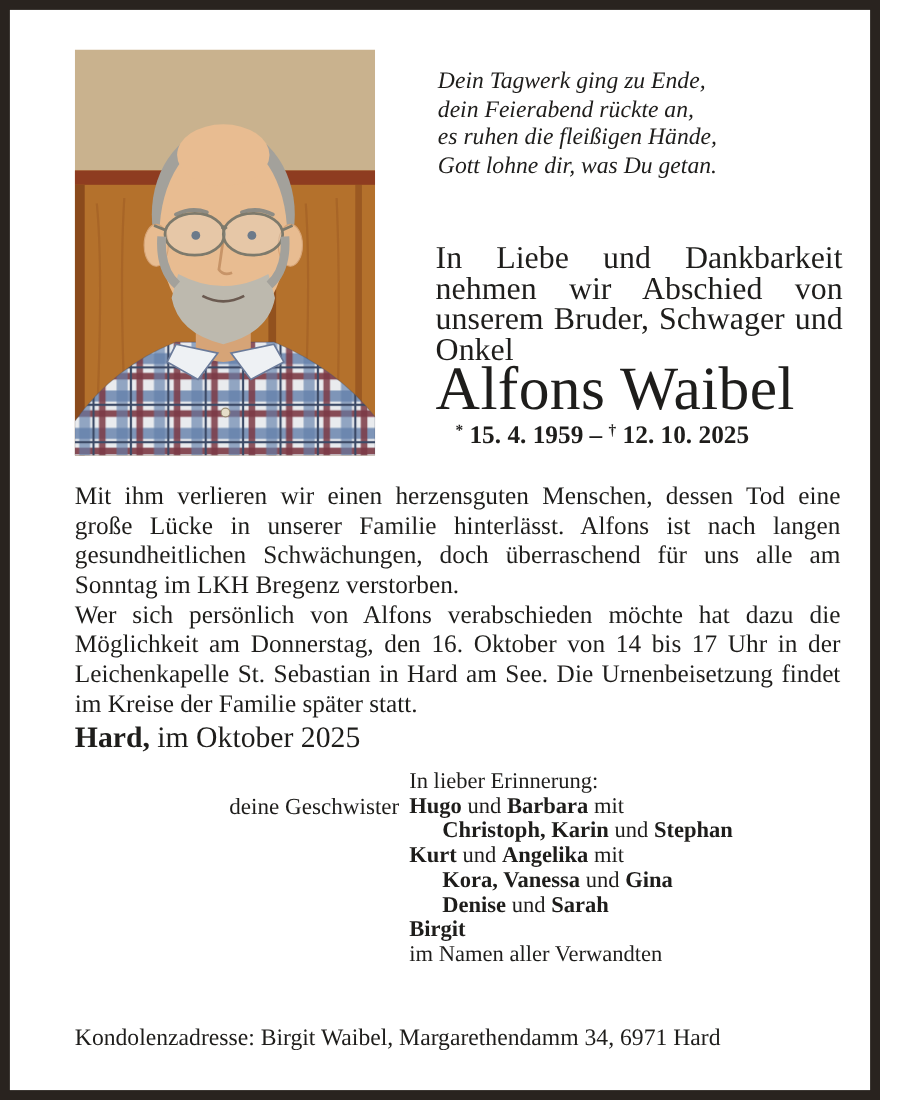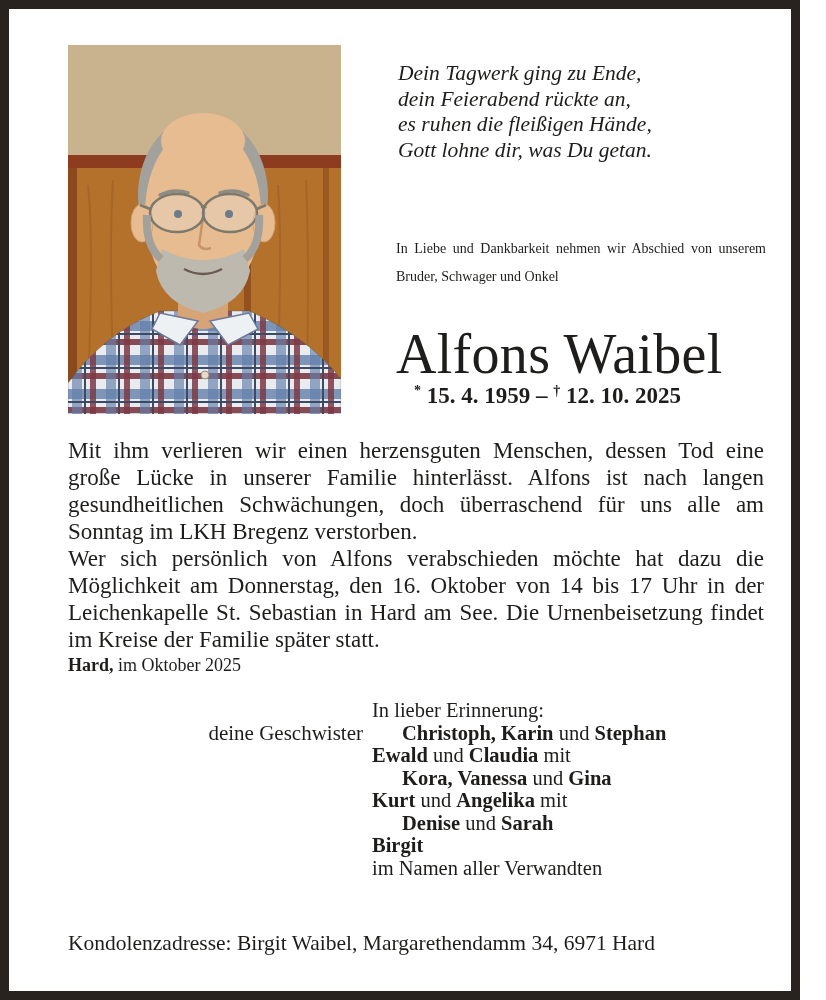--- a/index.html
+++ b/index.html
@@ -9,28 +9,28 @@
     box-sizing:border-box;
     border:9px solid var(--frame,#29231f);
     background:#ffffff;
     color:var(--ink,#1e1d1b);
     font-family:"Liberation Serif","DejaVu Serif",serif;
     overflow:hidden;
   }
   .abs{position:absolute;}
   .photo{left:59px;top:36px;width:273px;height:369px;display:block;}
   .poem{left:389px;top:52px;font-style:italic;font-size:21.5px;line-height:25.5px;}
-  .intro{left:387px;top:226px;width:370px;font-size:14px;line-height:27.5px;text-align:justify;}
+  .intro{left:387px;top:213px;width:370px;font-size:29px;line-height:27.5px;text-align:justify;}
   .name{left:387px;top:316px;font-size:56px;line-height:1.05;white-space:nowrap;letter-spacing:.3px;}
   .dates{left:389px;top:374px;font-size:23px;font-weight:bold;white-space:nowrap;margin-left:16px;}
   .dates .sup{font-size:14px;vertical-align:8px;font-weight:bold;}
   .para{left:59px;width:696px;font-size:23px;line-height:27px;text-align:justify;}
   .p1{top:428px;}
   .p2{top:536px;}
-  .dateline{left:59px;top:646px;font-size:18px;}
+  .dateline{left:59px;top:646px;font-size:27px;}
   .memorial{left:363px;top:690px;font-size:20.5px;line-height:22.5px;}
   .mem-line.indented{padding-left:30px;}
   .b{font-weight:bold;}
   .relation{position:absolute;right:calc(100% + 9px);top:22.5px;white-space:nowrap;font-size:21px;}
   .condolence{left:59px;top:922px;font-size:21.5px;}
 </style>
 </head>
 <body>
 
 <div class="page">
@@ -114,24 +114,24 @@
   <div class="abs para p2">Wer sich persönlich von Alfons verabschieden möchte hat dazu die Möglichkeit am Donnerstag, den 16. Oktober von 14 bis 17 Uhr in der Leichenkapelle St. Sebastian in Hard am See. Die Urnenbeisetzung findet im Kreise der Familie später statt.</div>
 
   <div class="abs dateline">
     <span class="b">Hard,</span><span> im Oktober 2025</span>
   </div>
 
   <div class="abs memorial">
     <span class="relation">deine Geschwister</span>
     <div class="mem-heading">In lieber Erinnerung:</div>
     <div>
+        <div class="mem-line"><span class="b">Hugo</span><span> und </span><span class="b">Barbara</span><span> mit</span></div>
         <div class="mem-line indented"><span class="b">Christoph, Karin</span><span> und </span><span class="b">Stephan</span></div>
-        <div class="mem-line"><span class="b">Ewald</span><span> und </span><span class="b">Claudia</span><span> mit</span></div>
+        <div class="mem-line"><span class="b">Kurt</span><span> und </span><span class="b">Angelika</span><span> mit</span></div>
         <div class="mem-line indented"><span class="b">Kora, Vanessa</span><span> und </span><span class="b">Gina</span></div>
-        <div class="mem-line"><span class="b">Kurt</span><span> und </span><span class="b">Angelika</span><span> mit</span></div>
         <div class="mem-line indented"><span class="b">Denise</span><span> und </span><span class="b">Sarah</span></div>
         <div class="mem-line"><span class="b">Birgit</span></div>
         <div class="mem-line"><span>im Namen aller Verwandten</span></div>
       </div>
   </div>
 
   <div class="abs condolence">Kondolenzadresse: Birgit Waibel, Margarethendamm 34, 6971 Hard</div>
 
 </div>
 

